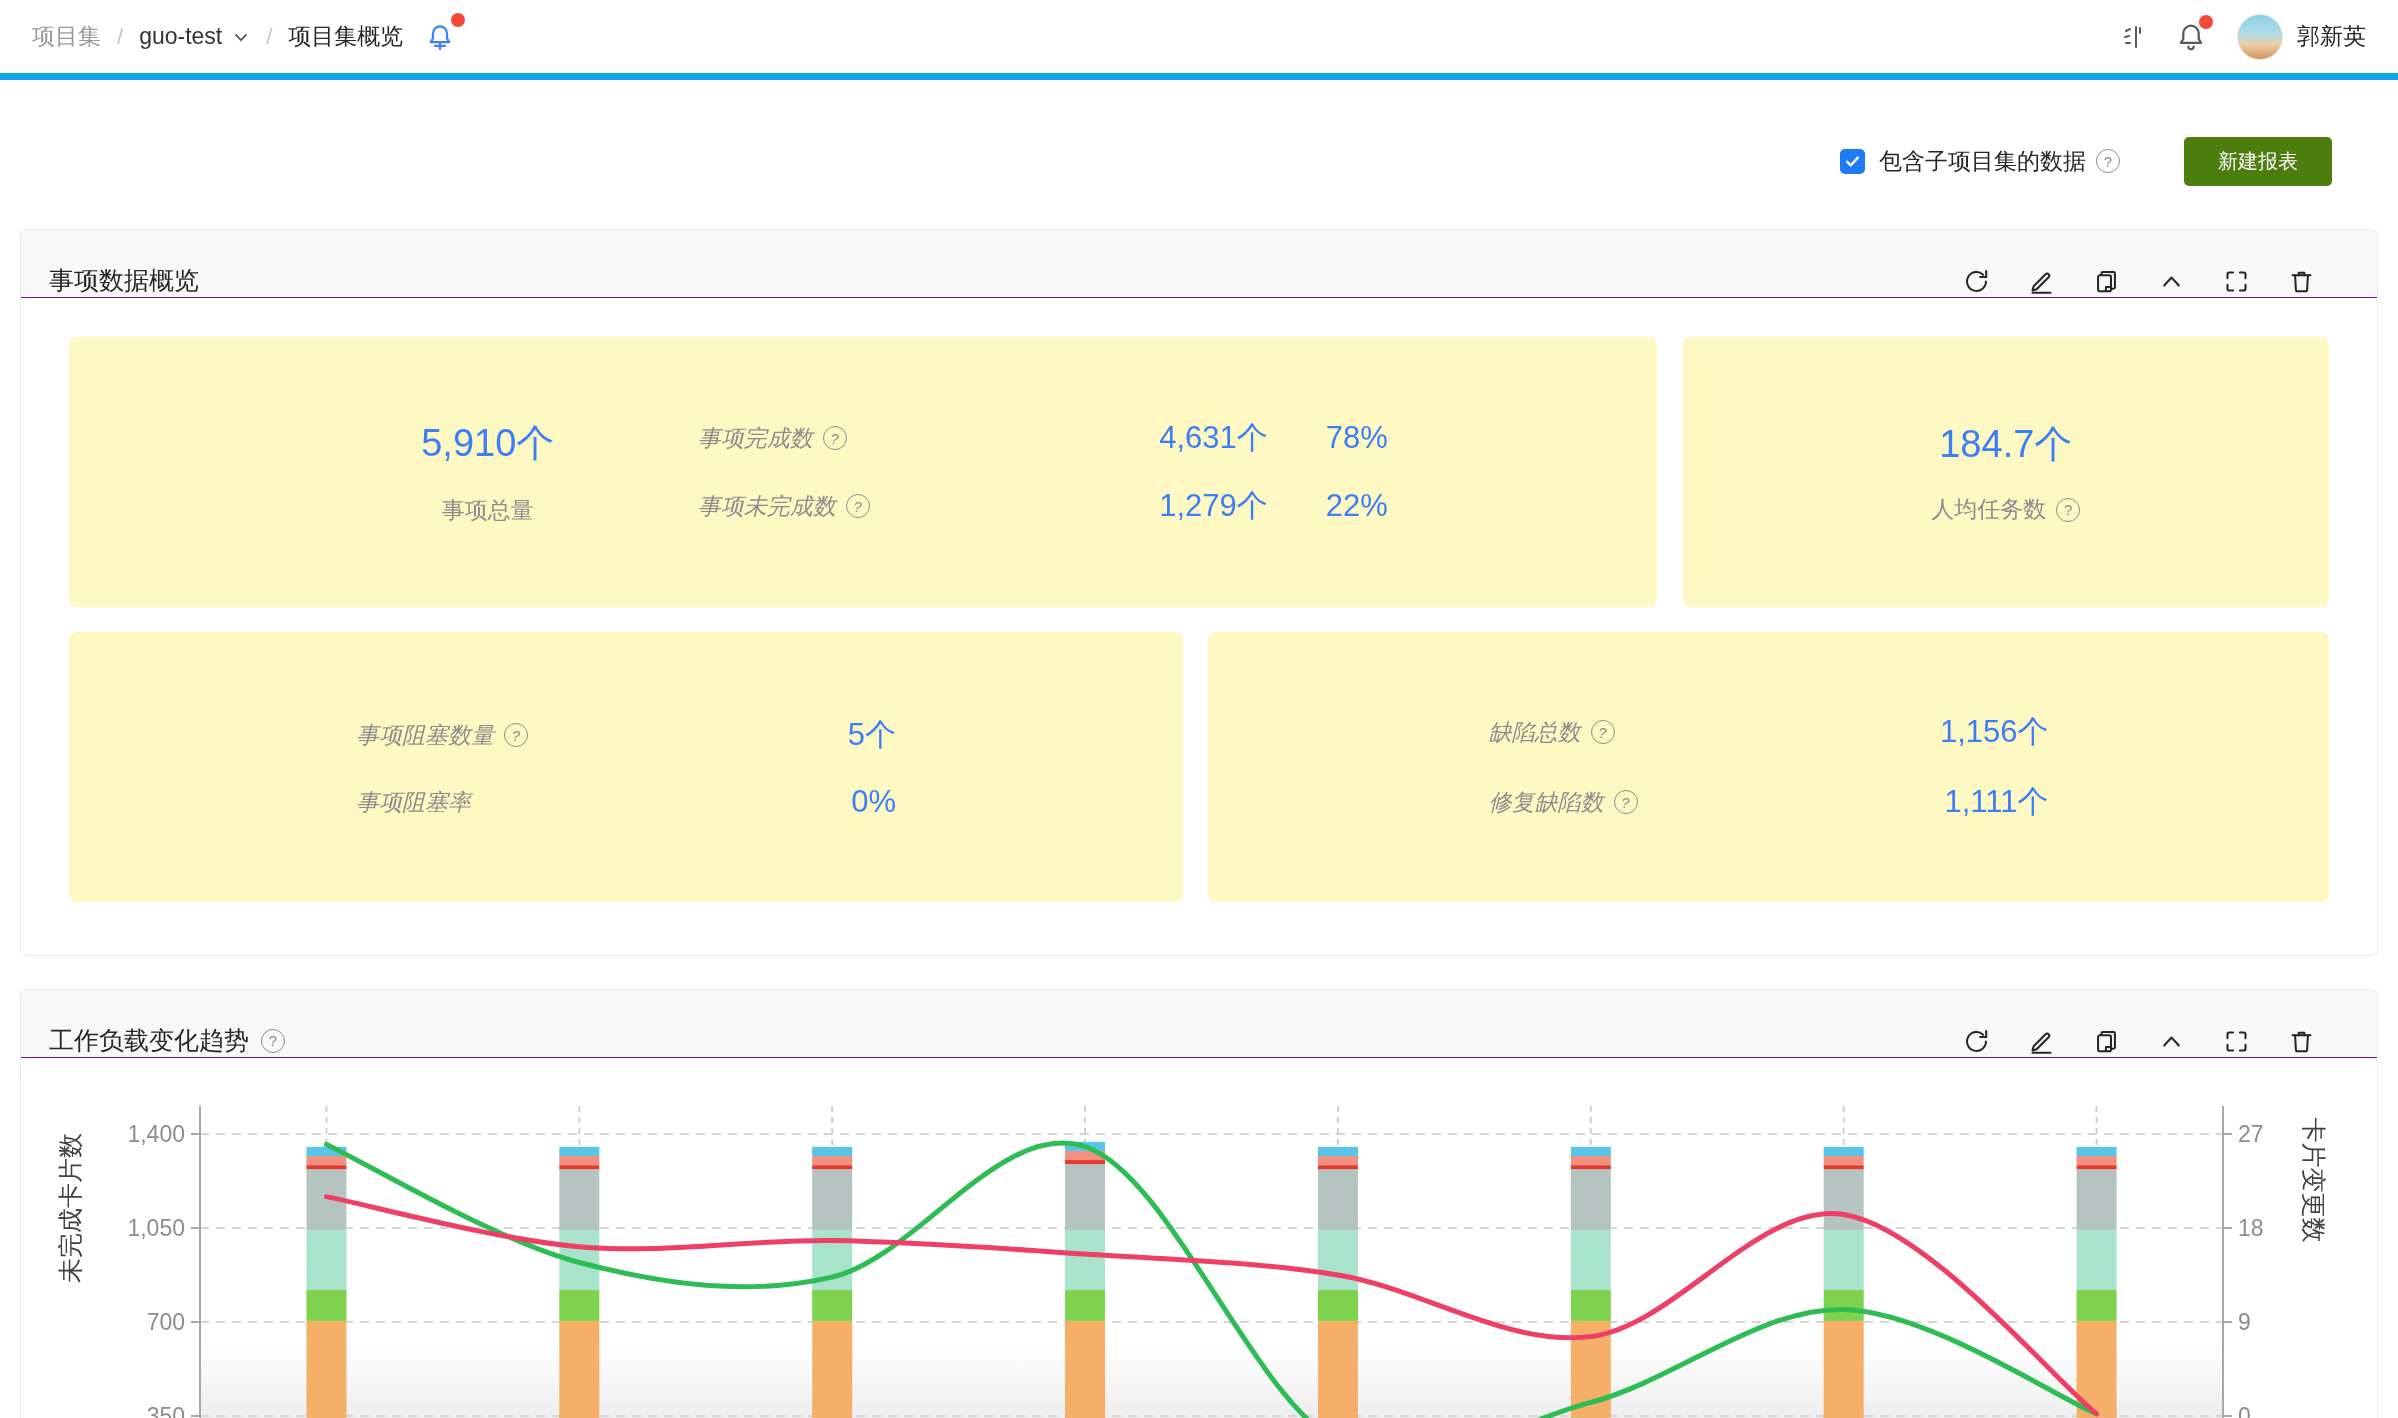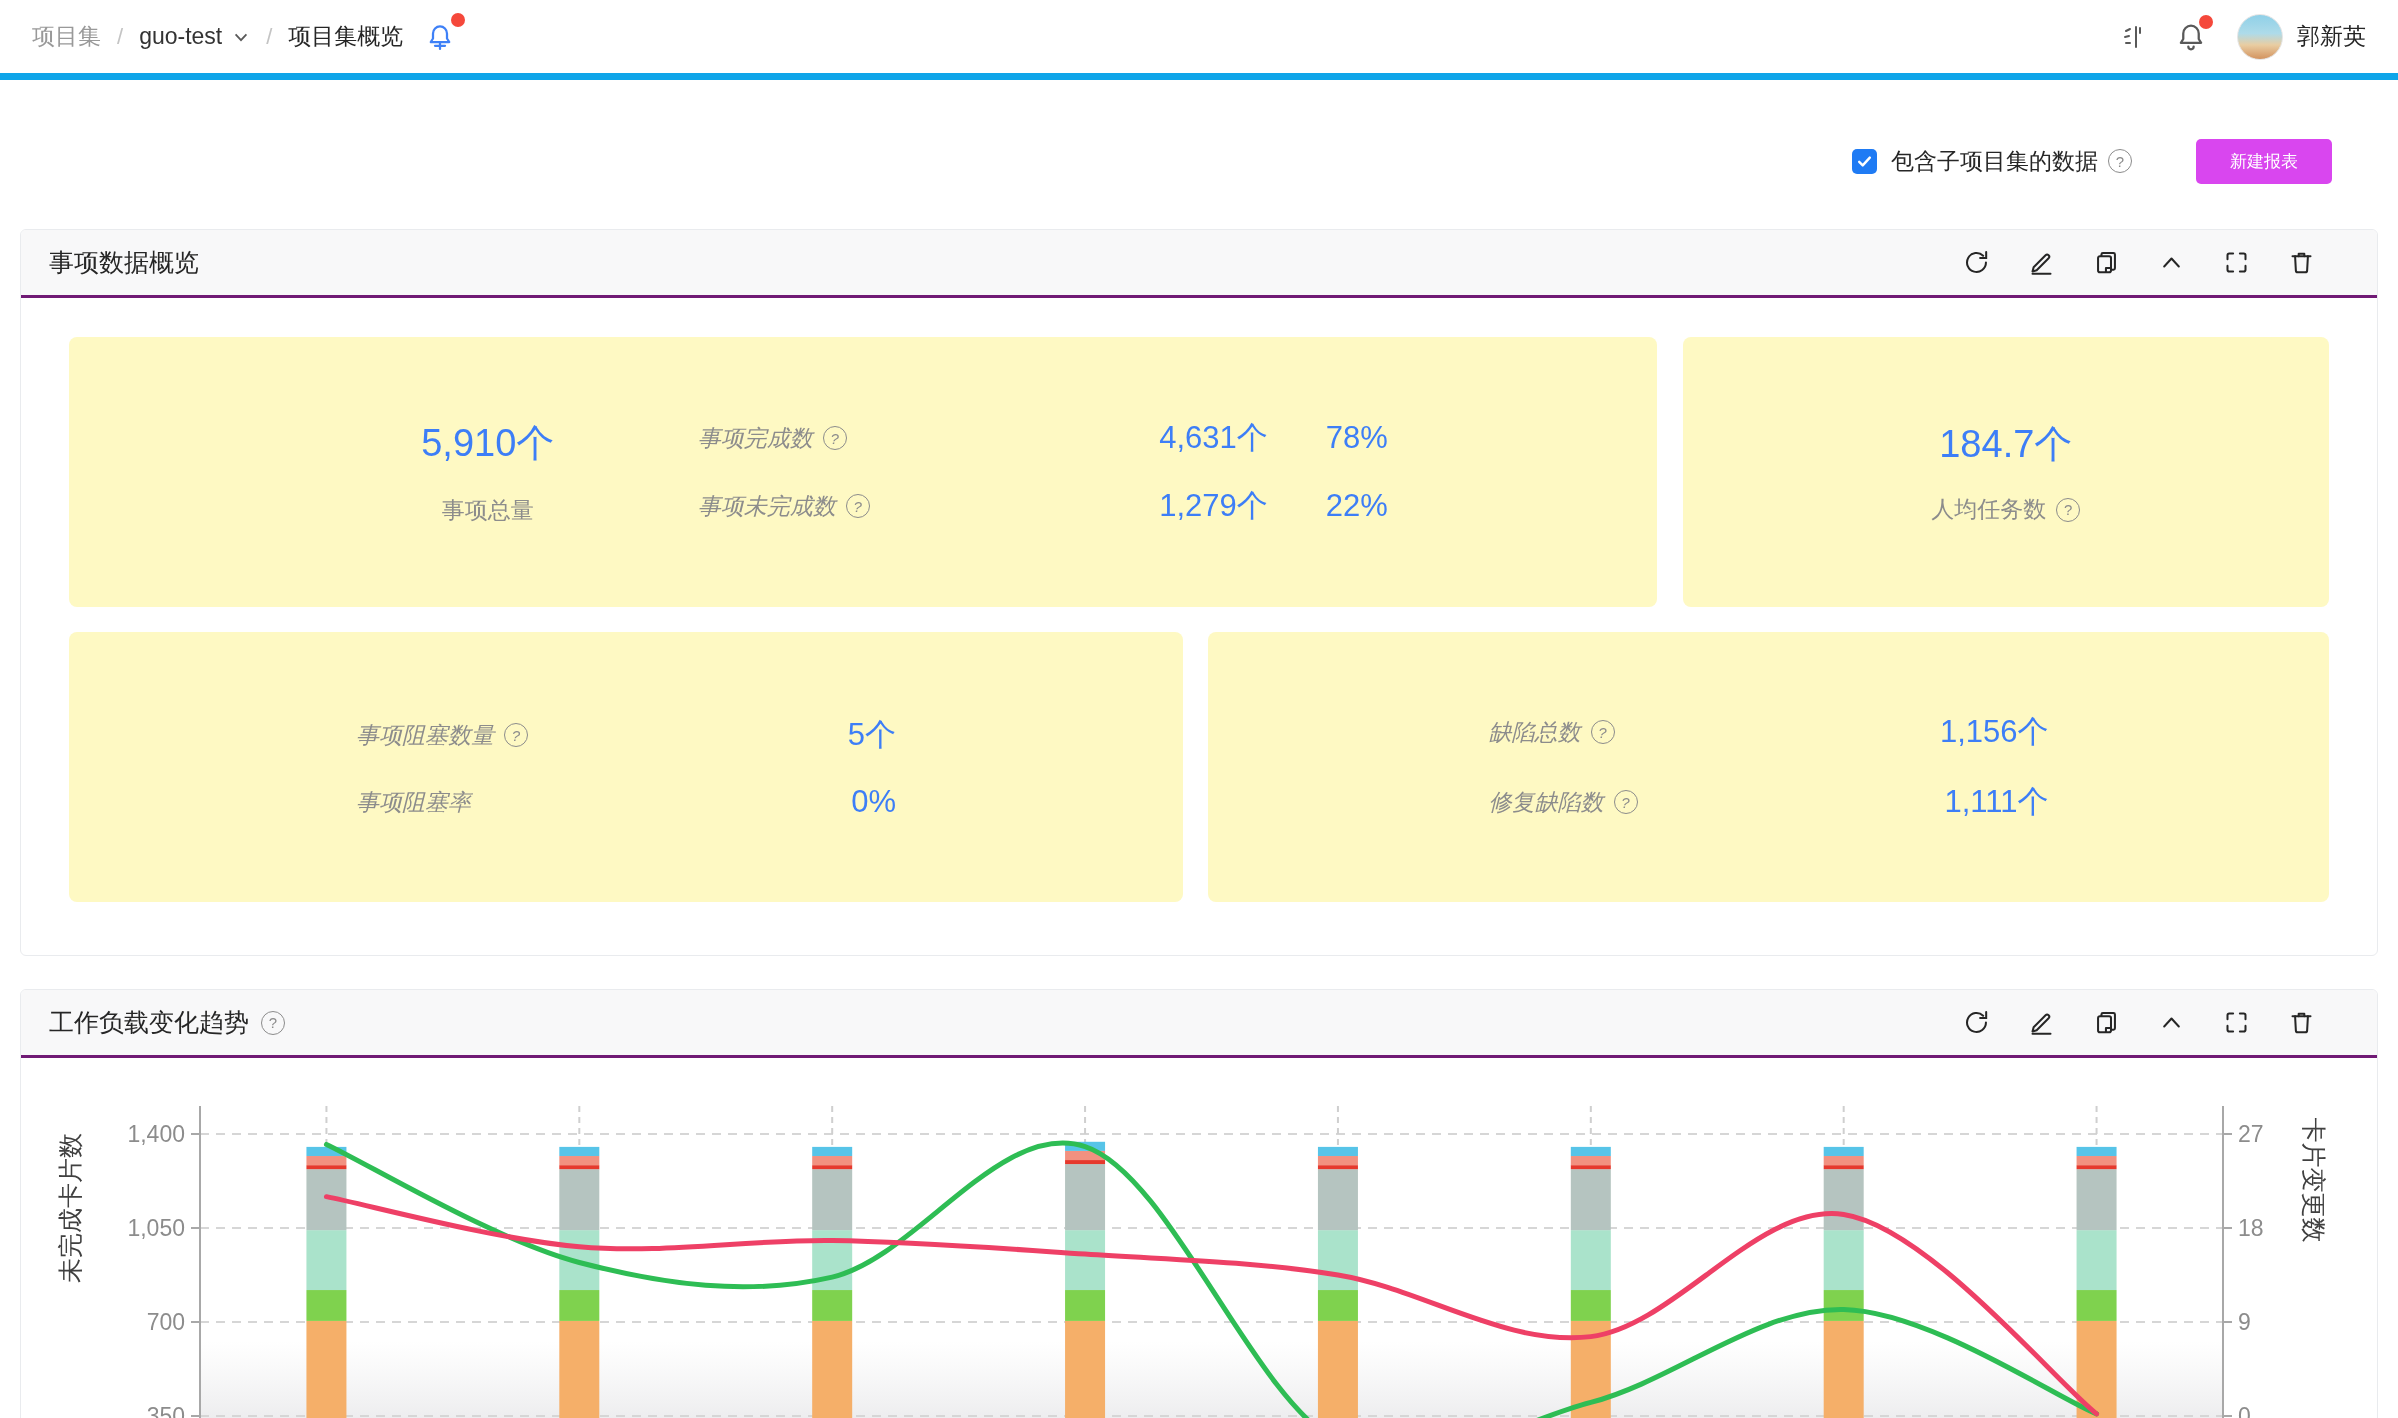--- a/index.html
+++ b/index.html
@@ -26,24 +26,24 @@
   .avatar{width:46px;height:46px;border-radius:50%;margin-right:14px;
     background:linear-gradient(180deg,#8fd0e8 0%,#aedbe9 42%,#e9cda2 68%,#d3935f 100%);
     border:1px solid #e5e5e5;box-sizing:border-box;}
   .user-name{font-size:23px;color:#262626;}
   
   .controls{display:flex;align-items:center;justify-content:flex-end;margin:58px 66px 45px 0;height:46px;}
   .checkbox{width:25px;height:25px;border-radius:5px;background:#1f7bf4;display:inline-flex;align-items:center;justify-content:center;}
   .cb-label{font-size:23px;margin-left:14px;color:#262626;}
   .help{display:inline-flex;align-items:center;justify-content:center;width:22px;height:22px;border:1.6px solid #8c8c8c;border-radius:50%;
     color:#8c8c8c;font-size:15px;margin-left:10px;flex:0 0 auto;line-height:1;}
-  .btn-primary{margin-left:64px;background:#d946ef;color:#fff;font-size:17px;border:none;border-radius:5px;padding:11px 34px;cursor:pointer;font-family:inherit;}
+  .btn-primary{margin-left:64px;background:#4d7c0f;color:#fff;font-size:20px;border:none;border-radius:5px;padding:11px 34px;cursor:pointer;font-family:inherit;}
   
   .card{margin:0 20px;border:1px solid #e9ebee;border-radius:6px;overflow:hidden;background:#fff;}
-  .card-head{height:68px;background:#f8f8f9;border-bottom:3px solid #701a75;display:flex;align-items:center;padding:0 60px 0 28px;box-sizing:border-box;}
+  .card-head{height:68px;background:#f8f8f9;border-bottom:1px solid #701a75;display:flex;align-items:flex-end;padding:0 60px 0 28px;box-sizing:border-box;}
   .card-title{font-size:25px;color:#262626;font-weight:500;display:flex;align-items:center;}
   .card-title .help{margin-left:12px;}
   .spacer{flex:1;}
   .toolbar{display:flex;align-items:center;gap:34px;}
   .tool{display:inline-flex;padding:2px;cursor:pointer;background:none;border:none;}
   
   .ov-body{padding:39px 48px 53px;}
   .tile-row{display:flex;}
   .tile-row.r1{margin-bottom:25px;}
   .tile{background:#fef9c3;border-radius:8px;height:270px;display:flex;align-items:center;justify-content:center;box-sizing:border-box;}

